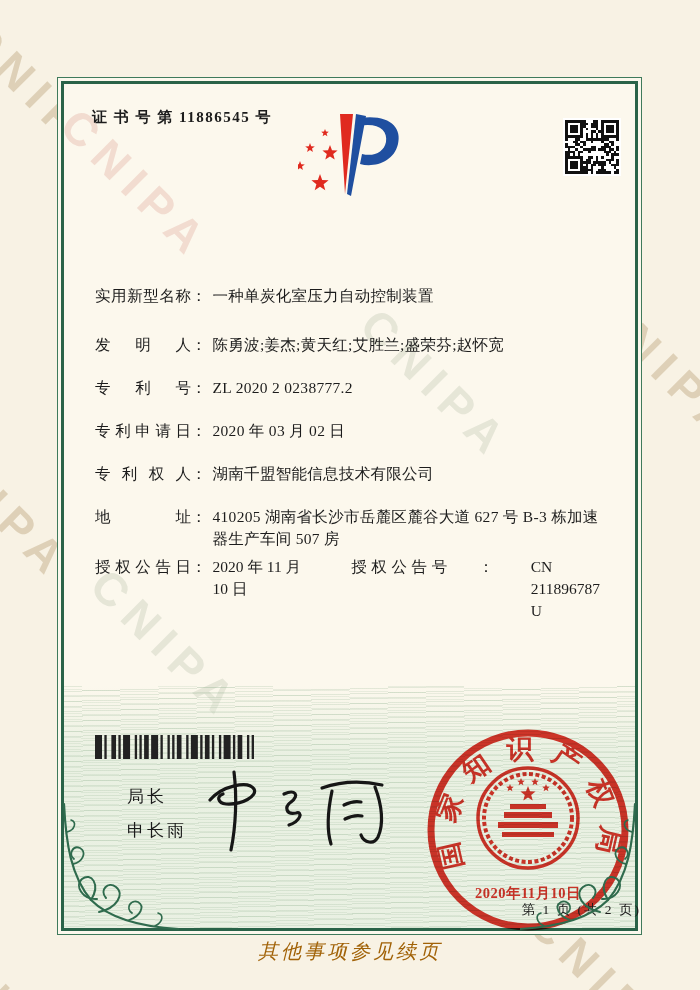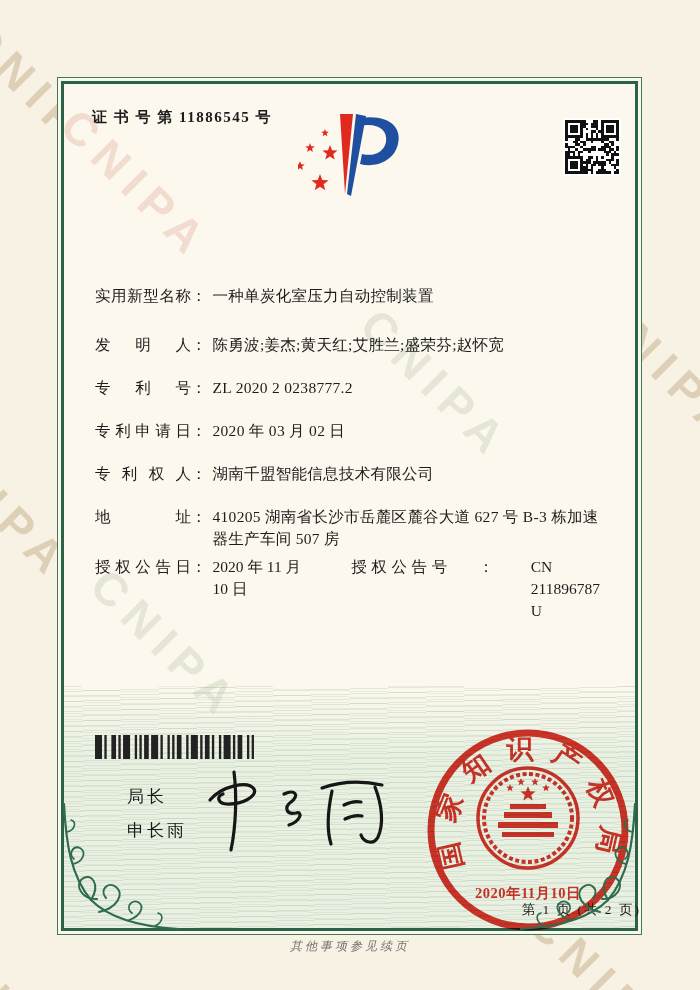--- a/index.html
+++ b/index.html
@@ -76,21 +76,21 @@
   .seal text{font-family:"Liberation Serif","DejaVu Serif",serif;font-weight:bold;}
 
   .pagenum{position:absolute;left:0;right:0;top:823px;text-align:right;font-size:13.5px;letter-spacing:2px;}
 
   .corner{position:absolute;width:120px;height:130px;bottom:2px;z-index:6;}
   .corner.cl{left:1px;}
   .corner.cr{right:1px;transform:scaleX(-1);}
 
   .note{
     position:absolute;left:0;right:0;top:938px;text-align:center;
-    font-size:12px;font-style:italic;letter-spacing:3px;color:#737373;
+    font-size:20px;font-style:italic;letter-spacing:3px;color:#a16207;
   }
 </style>
 </head>
 <body>
 
 <div class="wm outer" style="left:-8px;top:10px;">CNIPA</div>
 <div class="wm outer" style="left:618px;top:282px;">CNIPA</div>
 <div class="wm outer" style="left:-52px;top:418px;">CNIPA</div>
 <div class="wm outer" style="left:556px;top:896px;">CNIPA</div>
 <div class="wm outer" style="left:-34px;top:928px;">CNIPA</div>

